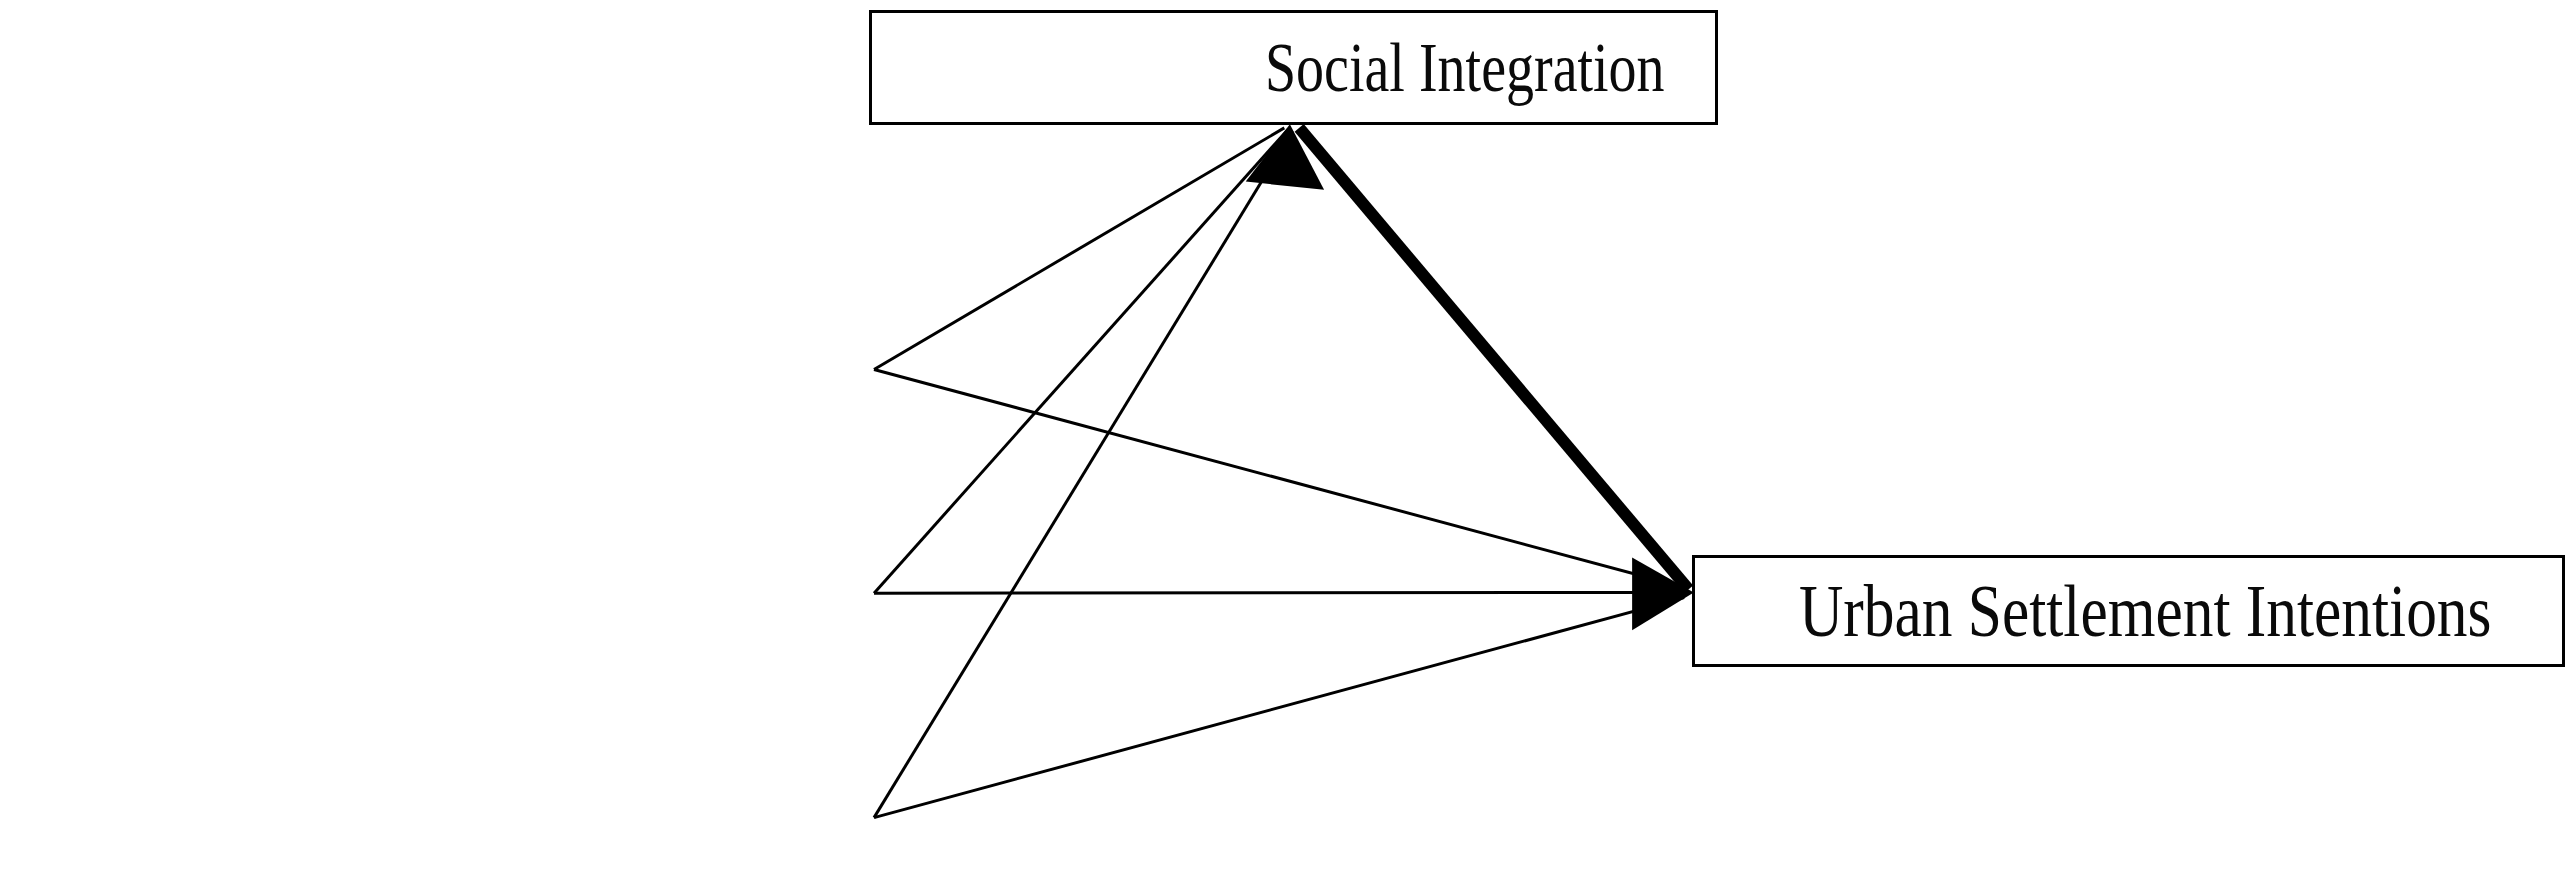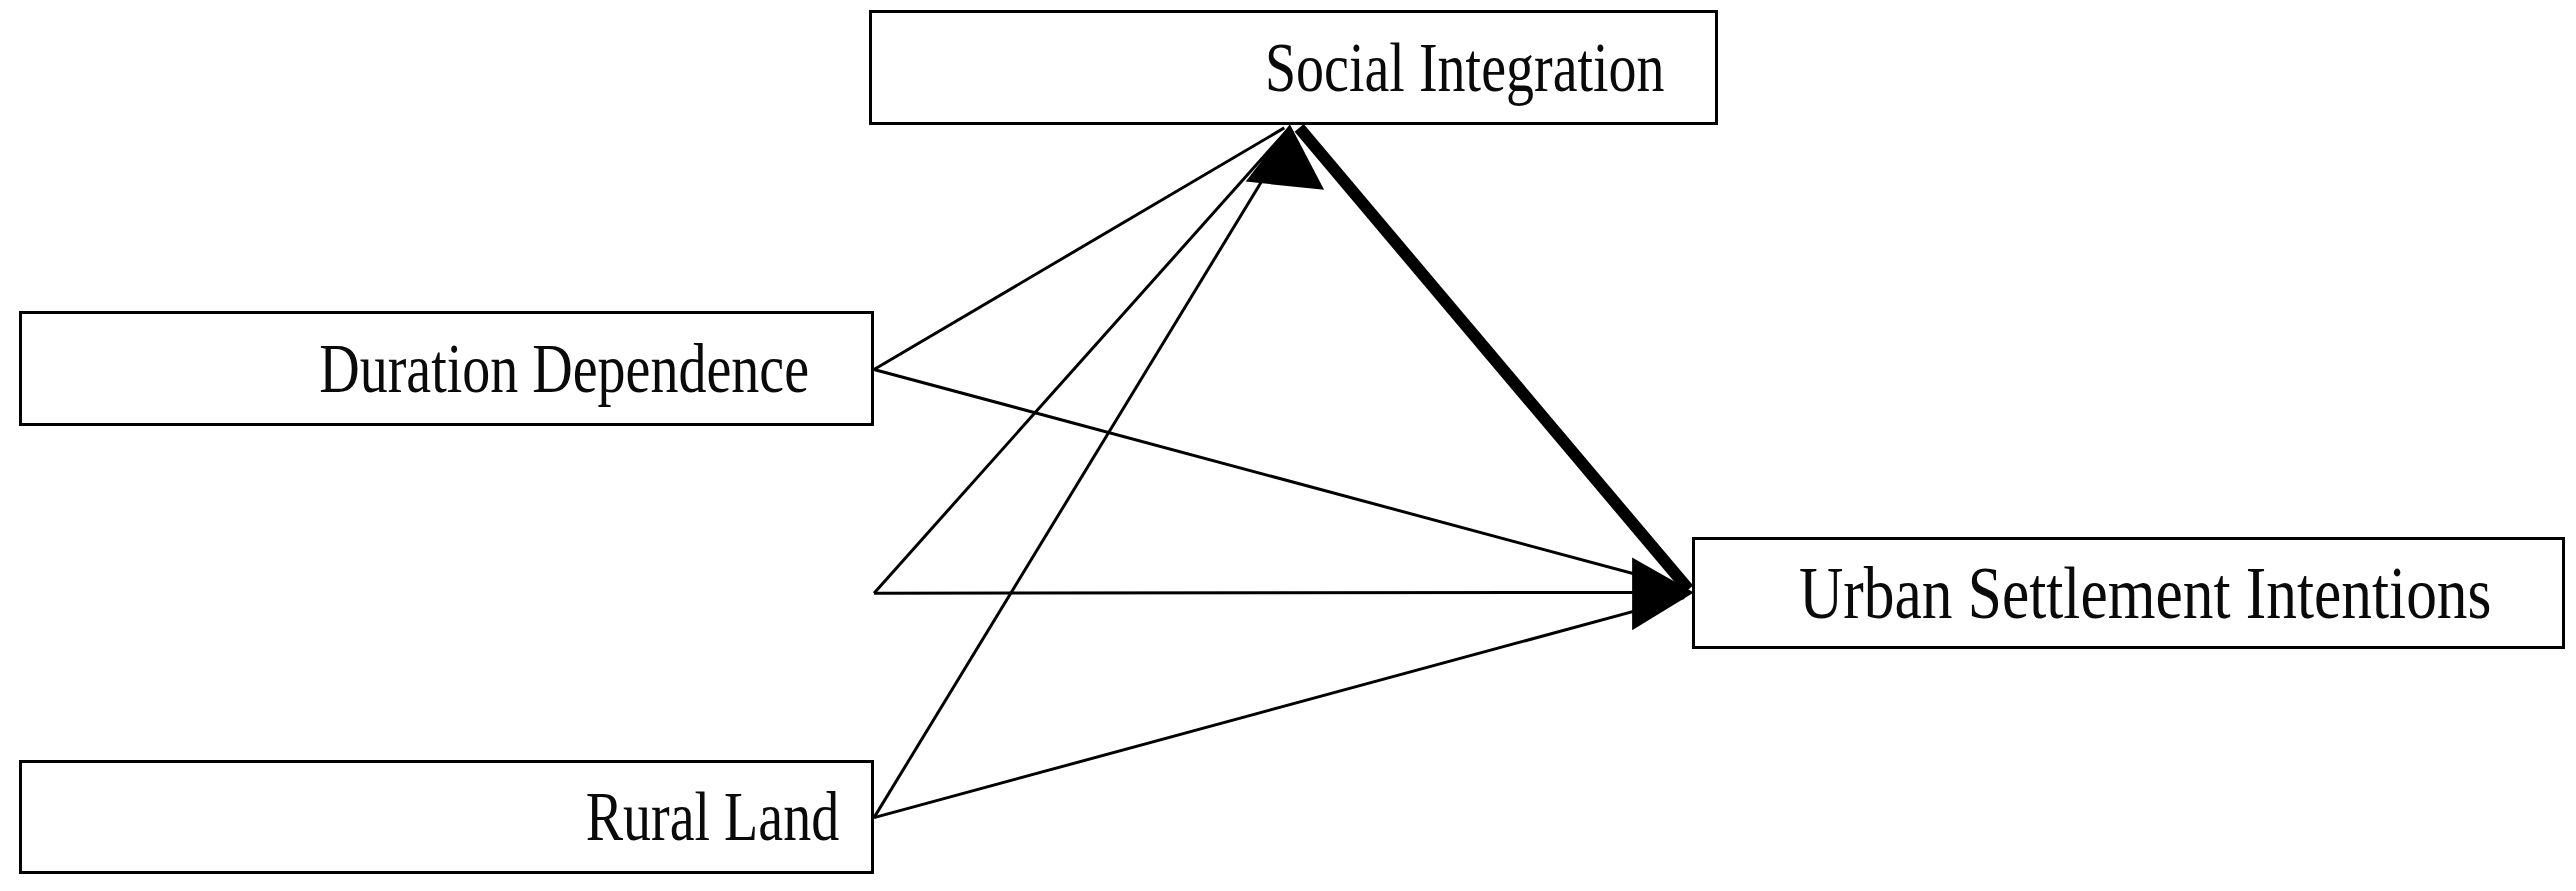--- a/index.html
+++ b/index.html
@@ -83,27 +83,21 @@
     <line class="edge-line" stroke="#000000" stroke-width="16" x1="1748" y1="172" x2="2272" y2="793"></line>
 
     <polygon points="1735,167 1684,250 1790,250" transform="rotate(6 1735 172)" fill="#000000"></polygon>
     <polygon points="2279,797 2196,750 2196,848" fill="#000000"></polygon>
   </svg>
 
   <div class="node-box" id="node-social-integration" style="left: 869px; top: 10.4px; width: 849px; height: 115px;">
     <span class="node-label">Social Integration</span>
   </div>
 
-  <div class="node-box" id="node-duration-dependence" style="left: 18.6px; top: 311px; width: 855px; height: 115px;">
-    <span class="node-label">Duration Dependence</span>
-  </div>
 
 
-  <div class="node-box" id="node-rural-land" style="left: 18.6px; top: 760px; width: 855px; height: 114px;">
-    <span class="node-label">Rural Land</span>
-  </div>
 
-  <div class="node-box" id="node-urban-settlement-intentions" style="left: 1692px; top: 537px; width: 873px; height: 112px;">
+  <div class="node-box" id="node-urban-settlement-intentions" style="left: 1692px; top: 555px; width: 873px; height: 112px;">
     <span class="node-label">Urban Settlement Intentions</span>
   </div>
 
 </div>
 
 
 </body></html>

